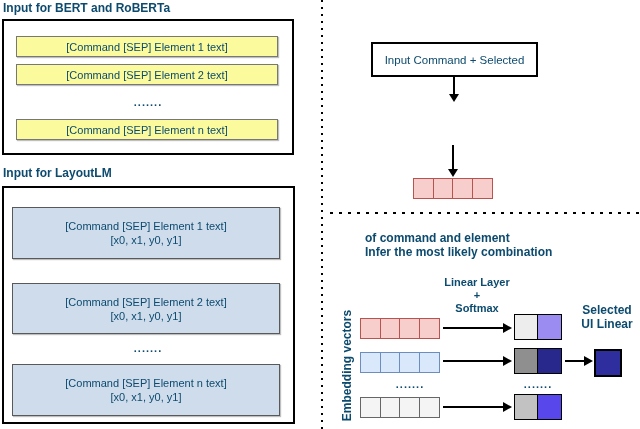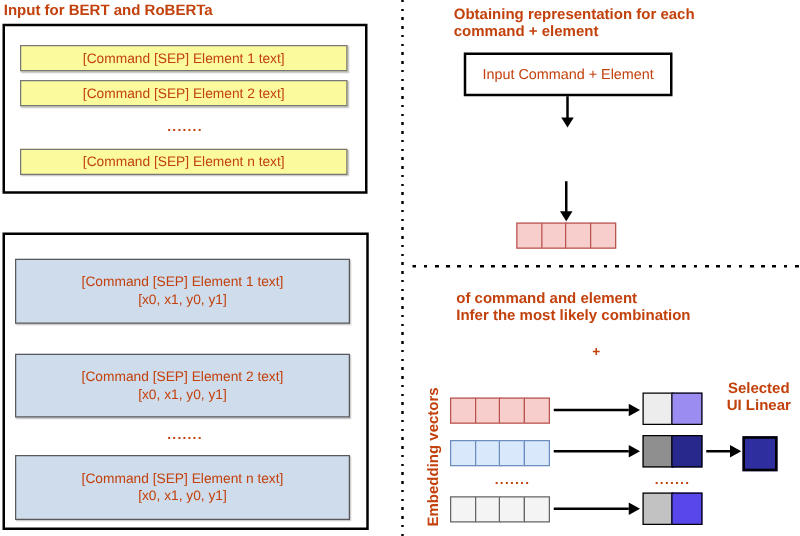--- a/index.html
+++ b/index.html
@@ -1,18 +1,18 @@
 <!DOCTYPE html>
 <html style="--yellow_fill: #FBFB9E; --yellow_border: #777777; --blue_fill: #CFDCEC; --blue_border: #595959; --model_fill: #E1D5E7; --model_border: #9673A6; --red_cell_fill: #F8CECC; --red_cell_border: #B85450; --lightblue_cell_fill: #DAE8FC; --lightblue_cell_border: #6C8EBF; --gray_cell_fill: #F4F4F4; --gray_cell_border: #666666; --pair1_left: #EDEDED; --pair1_right: #9B8CF1; --pair2_left: #8F8F8F; --pair2_right: #28288C; --pair3_left: #C2C2C2; --pair3_right: #5847EA; --selected_cell_fill: #2E2E9E; --line_color: #000000;"><head>
 <meta charset="utf-8">
 <style>
   html,body{margin:0;padding:0;background:#fff;}
   .canvas{
     position:relative;width:640px;height:429px;background:#ffffff;
-    font-family:"Liberation Sans",sans-serif;color:#c2410c;overflow:hidden;
+    font-family:"Liberation Sans",sans-serif;color:#0c4a6e;overflow:hidden;
   }
   .abs{position:absolute;box-sizing:border-box;}
   .section-title{font-weight:bold;font-size:12px;}
   .container-box{background:#fff;border:2px solid #000;}
   .yellow-row{
     background:var(--yellow_fill);border:1.5px solid var(--yellow_border);
     font-size:11px;display:flex;align-items:center;justify-content:center;
     box-shadow:1px 1px 1px rgba(0,0,0,0.25);
   }
   .blue-row{
@@ -53,46 +53,43 @@
 <div class="canvas">
 
   <div class="abs section-title" style="left:3px;top:1px;">Input for BERT and RoBERTa</div>
 
   <div class="abs container-box" style="left:2px;top:19px;width:292px;height:136px;"></div>
   <div class="abs yellow-row" style="left:16px;top:36px;width:262px;height:21px;">[Command [SEP] Element 1 text]</div>
   <div class="abs yellow-row" style="left:16px;top:64px;width:262px;height:21px;">[Command [SEP] Element 2 text]</div>
   <div class="abs ellipsis" style="left:4px;top:96px;width:288px;">.......</div>
   <div class="abs yellow-row" style="left:16px;top:119px;width:262px;height:21px;">[Command [SEP] Element n text]</div>
 
+  <div class="abs section-title" style="left:3px;top:166px;">Input for LayoutLM</div>
 
   <div class="abs container-box" style="left:2px;top:186px;width:293px;height:238px;"></div>
 
   <div class="abs blue-row" style="left:12px;top:207px;width:268px;height:52px;">
     <span>[Command [SEP] Element 1 text]</span>
     <span>[x0, x1, y0, y1]</span>
   </div>
   <div class="abs blue-row" style="left:12px;top:283px;width:268px;height:51px;">
     <span>[Command [SEP] Element 2 text]</span>
     <span>[x0, x1, y0, y1]</span>
   </div>
   <div class="abs ellipsis" style="left:4px;top:342px;width:288px;">.......</div>
   <div class="abs blue-row" style="left:12px;top:364px;width:268px;height:52px;">
     <span>[Command [SEP] Element n text]</span>
     <span>[x0, x1, y0, y1]</span>
   </div>
 
   <div class="abs vdiv" style="left:321px;top:0;height:429px;"></div>
   <div class="abs hdiv" style="left:330px;top:212px;width:310px;"></div>
 
-  <div class="abs heading" style="left:363px;top:4px;width:275px;">
-    <div>Obtaining representation for each</div>
-    <div>command + element</div>
-  </div>
 
-  <div class="abs plain-box" style="left:371px;top:42px;width:167px;height:35px;">Input Command + Element</div>
+  <div class="abs plain-box" style="left:371px;top:42px;width:167px;height:35px;">Input Command + Selected</div>
 
   <div class="abs vline" style="left:453px;top:77px;height:18px;"></div>
   <div class="abs tri-down" style="left:449px;top:94px;"></div>
 
 
   <div class="abs vline" style="left:452px;top:145px;height:25px;"></div>
   <div class="abs tri-down" style="left:448px;top:169px;"></div>
 
   <div class="abs cellrow" style="left:413px;top:178px;">
     <div class="cell red"></div>
@@ -100,21 +97,23 @@
     <div class="cell red"></div>
     <div class="cell red"></div>
   </div>
 
   <div class="abs heading" style="left:365px;top:231px;width:270px;">
     <div>of command and element</div>
     <div>Infer the most likely combination</div>
   </div>
 
   <div class="abs center-bold" style="left:417px;top:276px;width:120px;">
+    <div>Linear Layer</div>
     <div>+</div>
+    <div>Softmax</div>
   </div>
 
   <div class="abs center-bold" style="left:574px;top:303px;width:66px;font-size:12px;line-height:14px;">
     <div>Selected</div>
     <div>UI Linear</div>
   </div>
 
   <div class="abs rot" style="left:282px;top:358px;width:130px;height:15px;">Embedding vectors</div>
 
   <div class="abs cellrow" style="left:360px;top:318px;">

